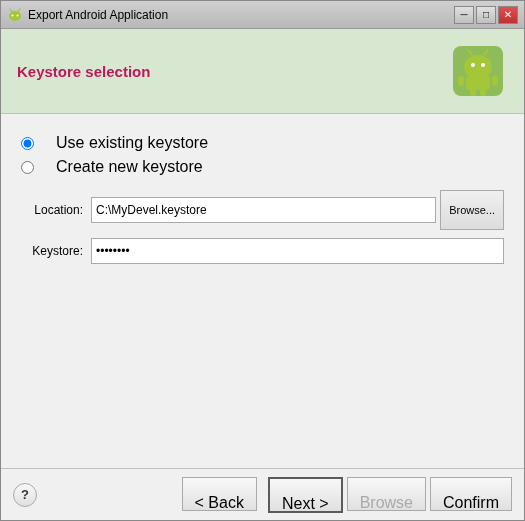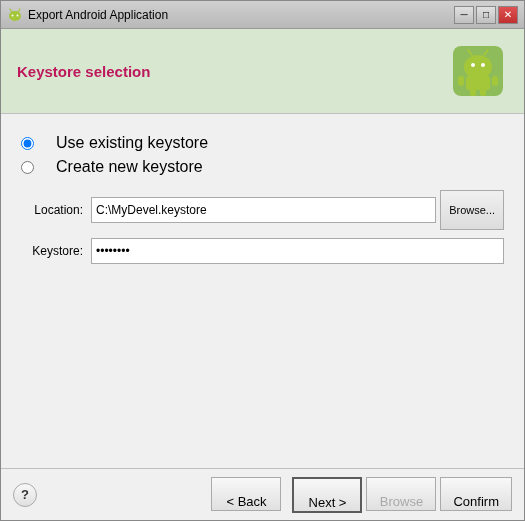--- a/index.html
+++ b/index.html
@@ -203,21 +203,21 @@
       display: flex;
       gap: 4px;
     }
 
     .nav-btn {
       height: 30px;
       min-width: 70px;
       padding: 16px 12px;
       background: linear-gradient(to bottom, #f8f8f8, #e0e0e0);
       border: 1px solid #aaa;
-      font-size: 13px;
+      font-size: 16px;
       cursor: pointer;
       color: #000;
     }
 
     .nav-btn.disabled {
       color: #aaa;
       cursor: default;
     }
 
     .nav-btn.next-btn {

